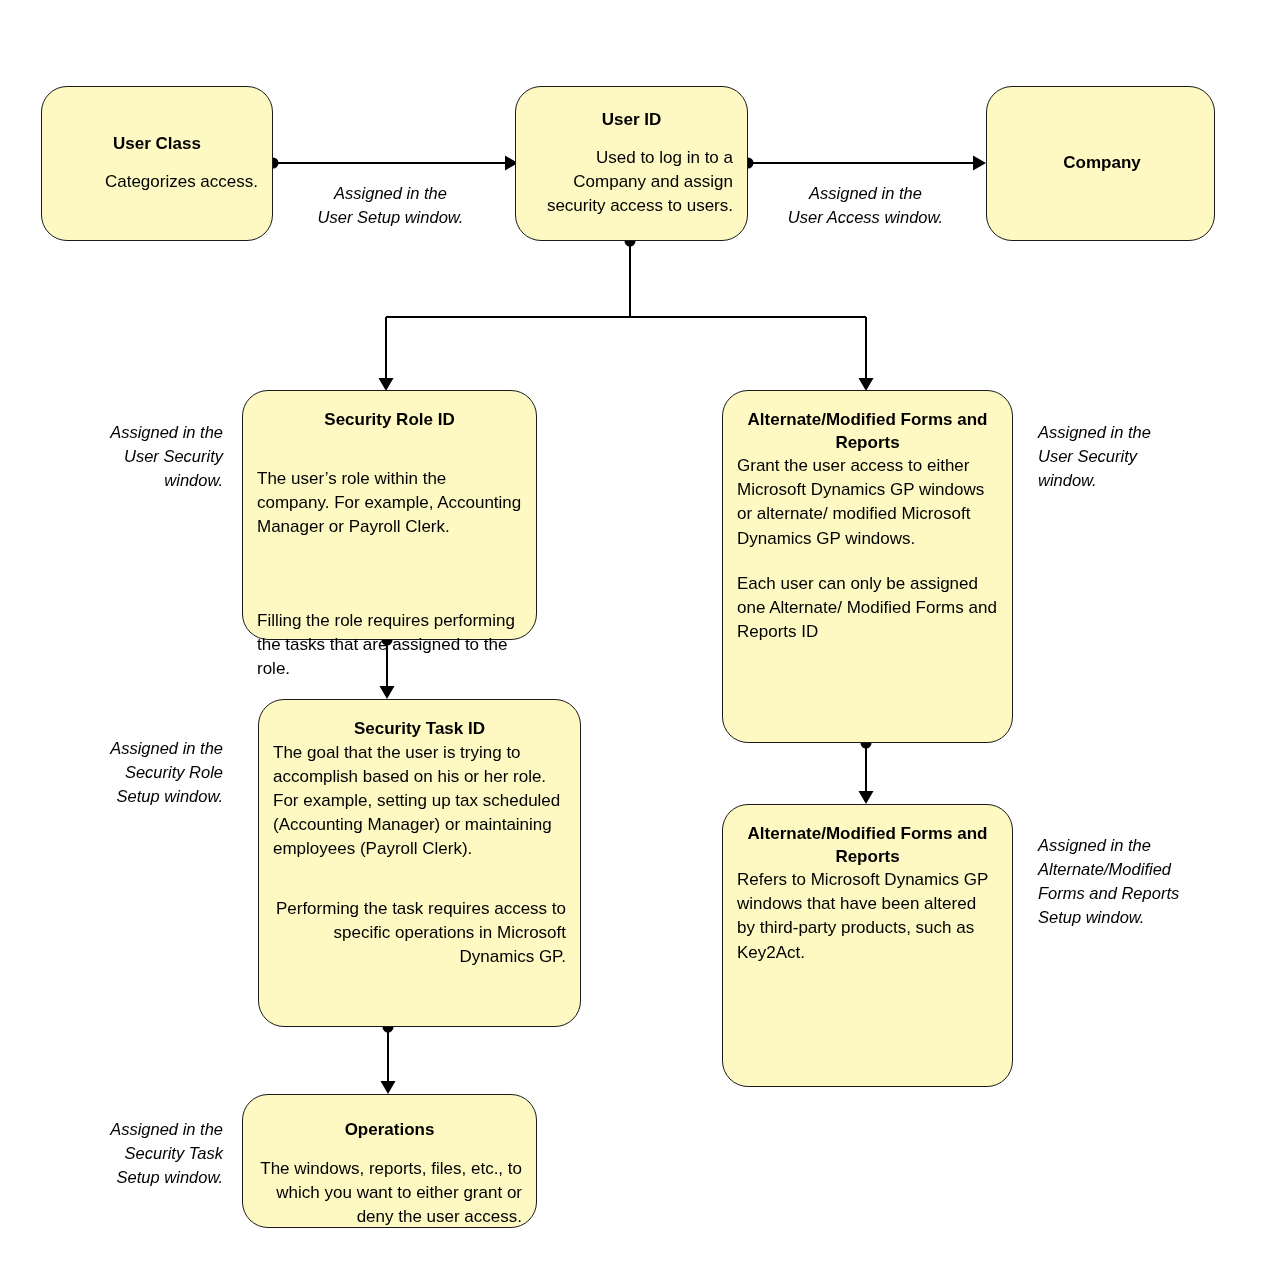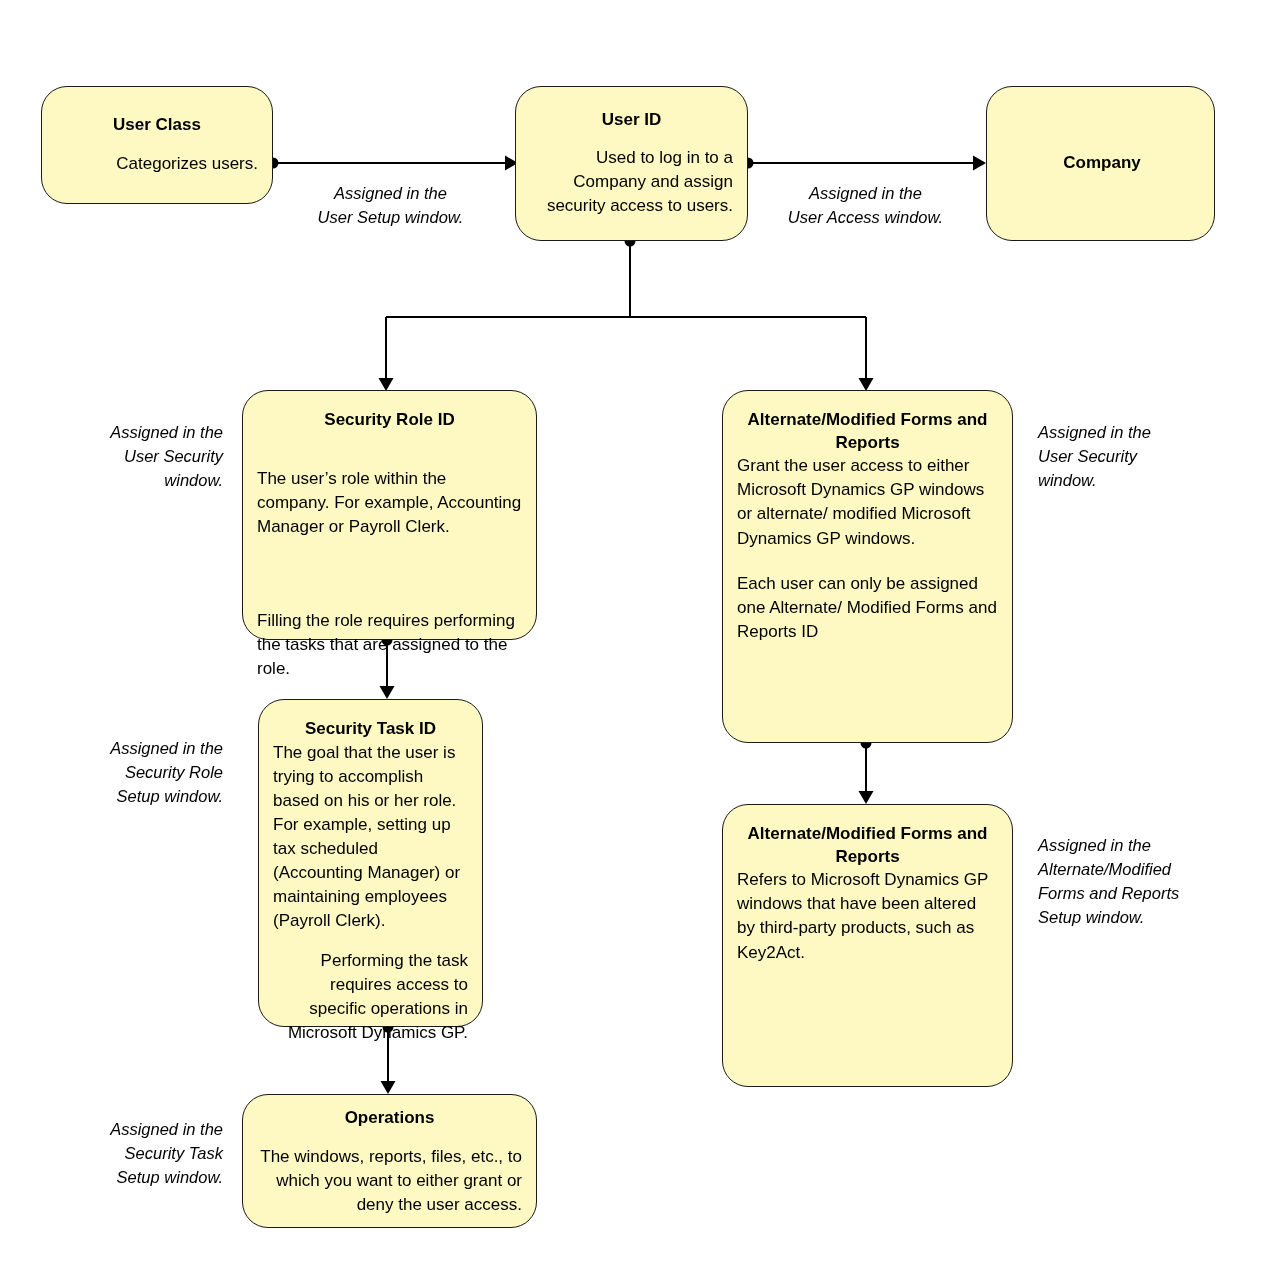--- a/index.html
+++ b/index.html
@@ -116,23 +116,23 @@
       <polygon points="380.5,1081 395.5,1081 388,1094"></polygon>
     </g>
 
     <g>
       <line x1="866" y1="743" x2="866" y2="791"></line>
       <circle cx="866" cy="743" r="5.5"></circle>
       <polygon points="858.5,791 873.5,791 866,804"></polygon>
     </g>
   </svg>
 
-  <div class="node" style="left:41px; top:86px; width:232px; height:118px;">
+  <div class="node" style="left:41px; top:86px; width:232px; height:155px;">
     <p class="node-title">User Class</p>
-    <p class="node-body centered">Categorizes users.</p>
+    <p class="node-body centered">Categorizes access.</p>
   </div>
 
   <div class="node" style="left:515px; top:86px; width:233px; height:155px;">
     <p class="node-title">User ID</p>
     <p class="node-body centered">Used to log in to a Company and assign security access to users.</p>
   </div>
 
   <div class="node" style="left:986px; top:86px; width:229px; height:155px;padding-left:17px;">
     <p class="node-title">Company</p>
   </div>
@@ -144,34 +144,34 @@
     <p class="node-body">Filling the role requires performing the tasks that are assigned to the role.</p>
   </div>
 
   <div class="node" style="left:722px; top:390px; width:291px; height:353px; justify-content:flex-start; padding-top:18px;">
     <p class="node-title">Alternate/Modified Forms and Reports</p>
     <p class="node-body">Grant the user access to either Microsoft Dynamics GP windows or alternate/ modified Microsoft Dynamics GP windows.</p>
     <div class="para-gap"></div>
     <p class="node-body">Each user can only be assigned one Alternate/ Modified Forms and Reports ID</p>
   </div>
 
-  <div class="node" style="left:258px; top:699px; width:225px; height:328px; justify-content:flex-start; padding-top:18px;">
+  <div class="node" style="left:258px; top:699px; width:323px; height:328px; justify-content:flex-start; padding-top:18px;">
     <p class="node-title">Security Task ID</p>
     <p class="node-body">The goal that the user is trying to accomplish based on his or her role. For example, setting up tax scheduled (Accounting Manager) or maintaining employees (Payroll Clerk).</p>
     <div class="para-gap"></div>
     <p class="node-body centered">Performing the task requires access to specific operations in Microsoft Dynamics GP.</p>
   </div>
 
   <div class="node" style="left:722px; top:804px; width:291px; height:283px; justify-content:flex-start; padding-top:18px;">
     <p class="node-title">Alternate/Modified Forms and Reports</p>
     <p class="node-body">Refers to Microsoft Dynamics GP windows that have been altered by third-party products, such as Key2Act.</p>
     <div class="para-gap"></div>
   </div>
 
-  <div class="node" style="left:242px; top:1094px; width:295px; height:134px; justify-content:flex-start; padding-top:12px;">
+  <div class="node" style="left:242px; top:1094px; width:295px; height:134px; justify-content:flex-start; padding-top:24px;">
     <p class="node-title">Operations</p>
     <p class="node-body centered">The windows, reports, files, etc., to which you want to either grant or deny the user access.</p>
   </div>
 
   <div class="edge-label center-align" style="left:288px; top:182px; width:205px;">Assigned in the
 User Setup window.</div>
 
   <div class="edge-label center-align" style="left:762px; top:182px; width:207px;">Assigned in the
 User Access window.</div>
 

